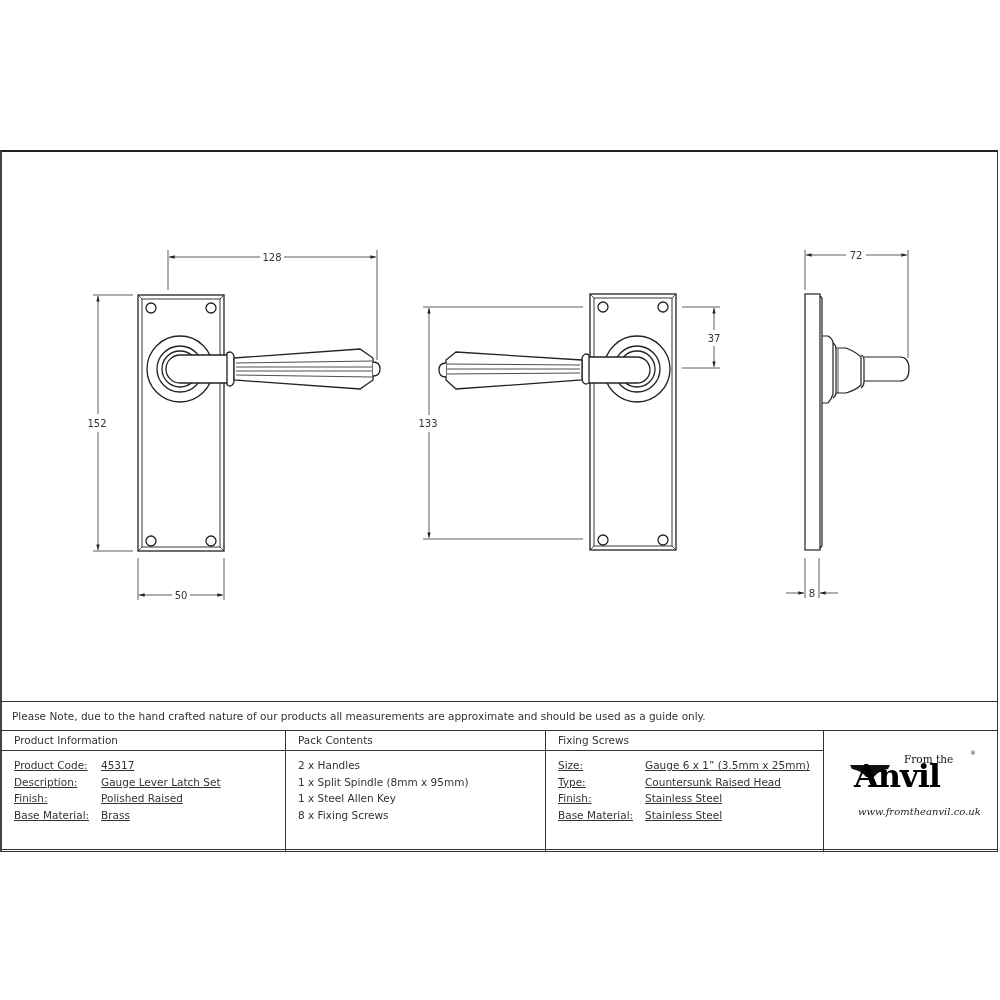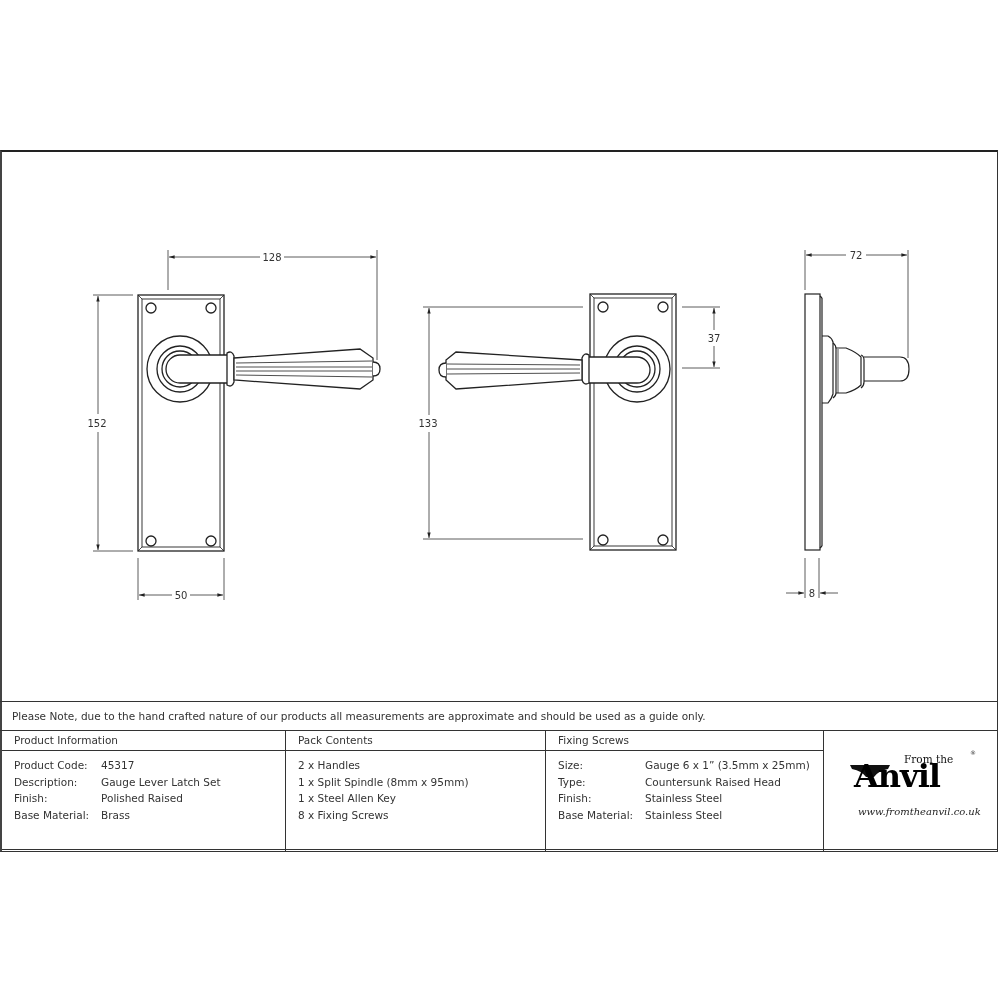--- a/index.html
+++ b/index.html
@@ -4,21 +4,21 @@
   <style>
     html, body { margin: 0; padding: 0; background: #ffffff; }
     body { width: 1000px; height: 1000px; position: relative; overflow: hidden; font-family: "DejaVu Sans", sans-serif; color: #222; }
     .sheet { position: absolute; left: 0; top: 150px; width: 998px; height: 700px; border: 1px solid #333; border-top: 2px solid #222; border-left: 2px solid #444; box-sizing: border-box; }
     .drawing { position: absolute; left: 0; top: 0; width: 1000px; height: 1000px; }
     .dim { font-family: "DejaVu Sans", sans-serif; font-size: 10px; fill: #333; }
     .note { position: absolute; left: 0; top: 701px; width: 998px; height: 30px; border-top: 1px solid #333; border-bottom: 1px solid #333; box-sizing: border-box; font-size: 10.5px; padding: 8px 0 16px 12px; color: #333; }
     .table { position: absolute; top: 731px; height: 121px; border-right: 1px solid #333; box-sizing: border-box; font-size: 10.5px; color: #333; }
     .table .head { height: 20px; border-bottom: 1px solid #333; padding: 3px 0 0 12px; box-sizing: border-box; }
     .table .body { padding: 6px 0 0 12px; }
-    .row { display: flex; height: 16.5px; line-height: 16.5px; }
+    .row { display: flex; height: 16.5px; line-height: 16.5px; text-decoration: underline; }
     .row .k { width: 87px; }
     .list-item { height: 16.5px; line-height: 16.5px; }
     .logo { position: absolute; left: 824px; top: 731px; width: 174px; height: 121px; }
     .logo .from { position: absolute; left: 80px; top: 22px; font-family: "DejaVu Serif", serif; font-size: 10.5px; color: #111; }
     .logo .anvil { position: absolute; left: 30px; top: 26px; font-family: "DejaVu Serif", serif; font-size: 32px; font-weight: bold; color: #000000; letter-spacing: -1px; }
     .logo .url { position: absolute; left: 34px; top: 75px; font-family: "DejaVu Serif", serif; font-style: italic; font-size: 10px; color: #222; }
     .logo .reg { position: absolute; left: 146px; top: 18px; font-size: 6px; color: #333; }
   </style>
 </head>
 <body>

